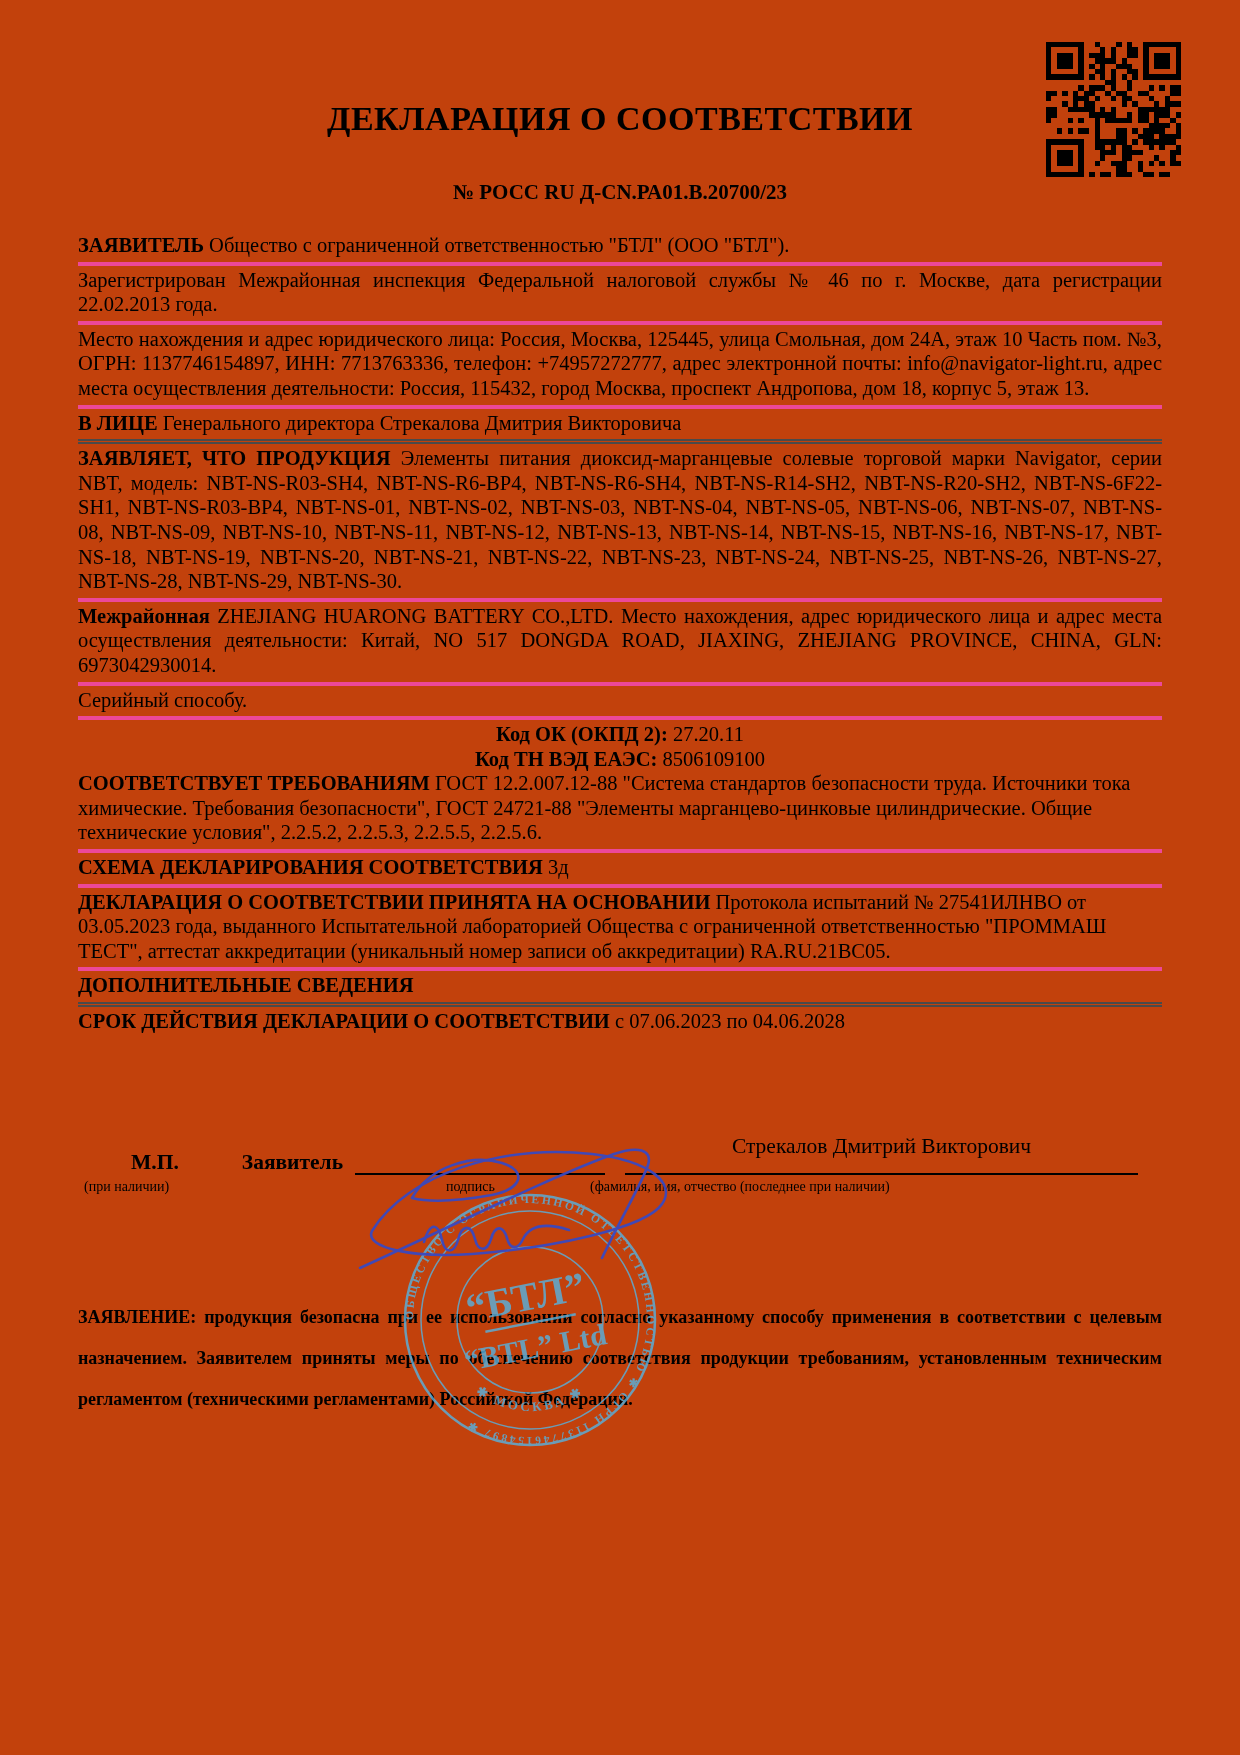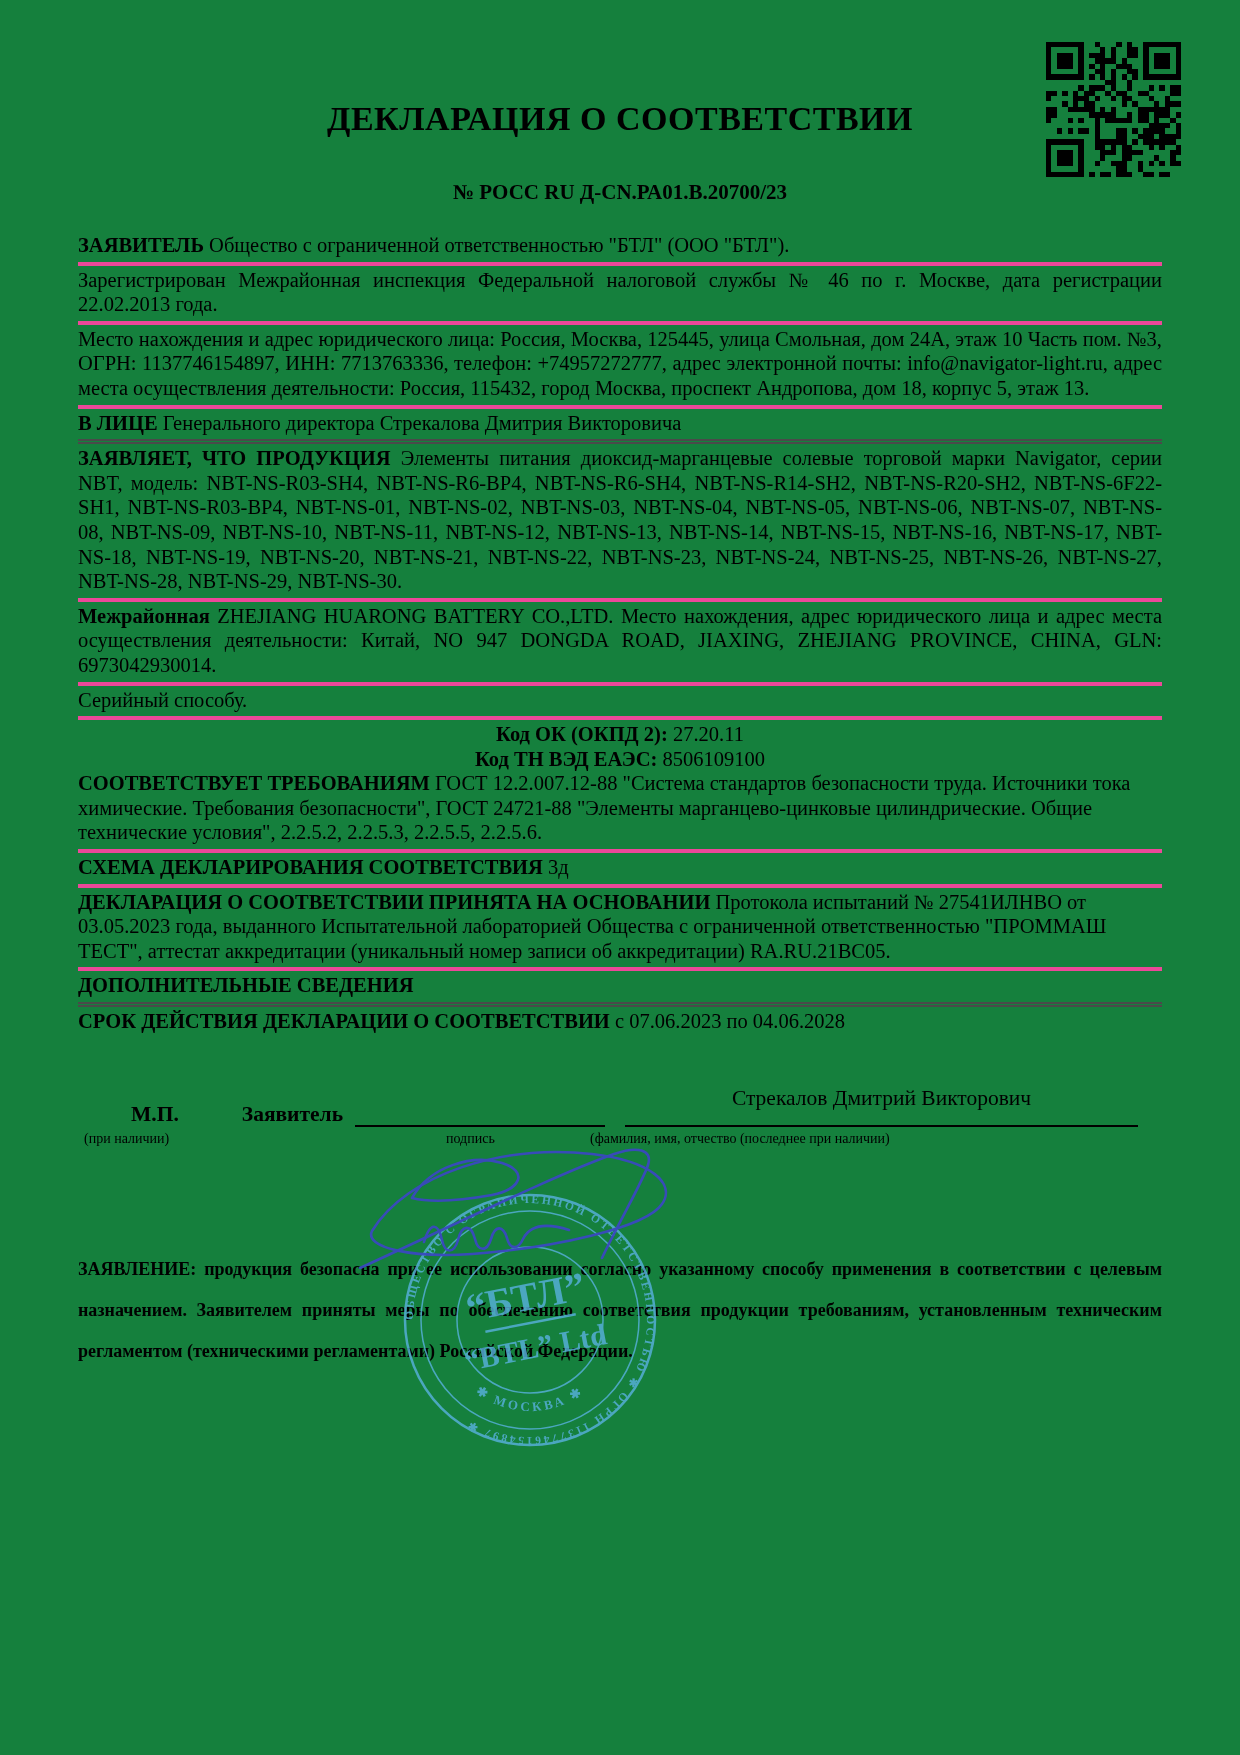--- a/index.html
+++ b/index.html
@@ -1,31 +1,31 @@
 <!DOCTYPE html>
 <html><head>
 <meta charset="utf-8">
 <style>
   html,body { margin:0; padding:0; background:#e8e8e8; }
   .page {
     position:relative; width:1240px; height:1755px; margin:0 auto;
-    background:#15803d; font-family:"Liberation Serif", serif; color:#000;
+    background:#c2410c; font-family:"Liberation Serif", serif; color:#000;
     overflow:hidden;
   }
   .doc { position:absolute; left:78px; top:0; width:1084px; }
   .title { margin-top:100px; text-align:center; font-weight:bold; font-size:34px; letter-spacing:.5px; }
   .number { margin-top:42px; text-align:center; font-weight:bold; font-size:21px; }
   .rows { margin-top:26px; font-size:20.5px; line-height:1.2; }
   .row { padding:2px 0 4px; border-bottom:4px solid #ec4899; }
   .row.nb { border-bottom:none; }
   .row.thick { border-bottom:5px double #4a4a4a; }
   .just { text-align:justify; }
   .lead { font-weight:bold; }
   .center { text-align:center; }
-  .sig-row { margin-top:48px; display:flex; align-items:flex-end; font-size:21.5px; font-weight:bold; }
+  .sig-row { margin-top:96px; display:flex; align-items:flex-end; font-size:21.5px; font-weight:bold; }
   .mp { margin-left:53px; }
   .applicant-label { margin-left:63px; }
   .sig-line { width:250px; margin-left:12px; border-bottom:2px solid #000; height:28px; }
   .name-line { flex:1; margin-left:20px; margin-right:24px; border-bottom:2px solid #000;
                text-align:center; font-weight:normal; padding-bottom:14px; }
   .sig-caps { position:relative; height:34px; font-size:14px; }
   .cap-mp   { position:absolute; left:6px;  top:4px; }
   .cap-sign { position:absolute; left:368px; top:4px; }
   .cap-name { position:absolute; left:512px; top:4px; }
   .statement { margin-top:88px; font-size:18px; font-weight:bold; line-height:41px; text-align:justify; }
@@ -63,21 +63,21 @@
         <span>Генерального директора Стрекалова Дмитрия Викторовича</span>
       </div>
 
       <div class="row just">
         <span class="lead">ЗАЯВЛЯЕТ, ЧТО ПРОДУКЦИЯ</span>
         <span>Элементы питания  диоксид-марганцевые солевые торговой марки Navigator, серии NBT, модель: NBT-NS-R03-SH4, NBT-NS-R6-BP4, NBT-NS-R6-SH4, NBT-NS-R14-SH2, NBT-NS-R20-SH2, NBT-NS-6F22-SH1, NBT-NS-R03-BP4, NBT-NS-01, NBT-NS-02, NBT-NS-03, NBT-NS-04, NBT-NS-05, NBT-NS-06, NBT-NS-07, NBT-NS-08, NBT-NS-09, NBT-NS-10, NBT-NS-11, NBT-NS-12, NBT-NS-13, NBT-NS-14, NBT-NS-15, NBT-NS-16, NBT-NS-17, NBT-NS-18, NBT-NS-19, NBT-NS-20, NBT-NS-21, NBT-NS-22, NBT-NS-23, NBT-NS-24, NBT-NS-25, NBT-NS-26, NBT-NS-27, NBT-NS-28, NBT-NS-29, NBT-NS-30.</span>
       </div>
 
       <div class="row just">
         <span class="lead">Межрайонная</span>
-        <span>ZHEJIANG HUARONG BATTERY CO.,LTD. Место нахождения, адрес юридического лица и адрес места осуществления деятельности: Китай, NO 947 DONGDA ROAD, JIAXING, ZHEJIANG PROVINCE, CHINA, GLN: 6973042930014.</span>
+        <span>ZHEJIANG HUARONG BATTERY CO.,LTD. Место нахождения, адрес юридического лица и адрес места осуществления деятельности: Китай, NO 517 DONGDA ROAD, JIAXING, ZHEJIANG PROVINCE, CHINA, GLN: 6973042930014.</span>
       </div>
 
       <div class="row">
         <span>Серийный способу.</span>
       </div>
 
       <div class="row">
         <div class="center">
           <span class="lead">Код ОК (ОКПД 2):</span>
           <span>27.20.11</span>

